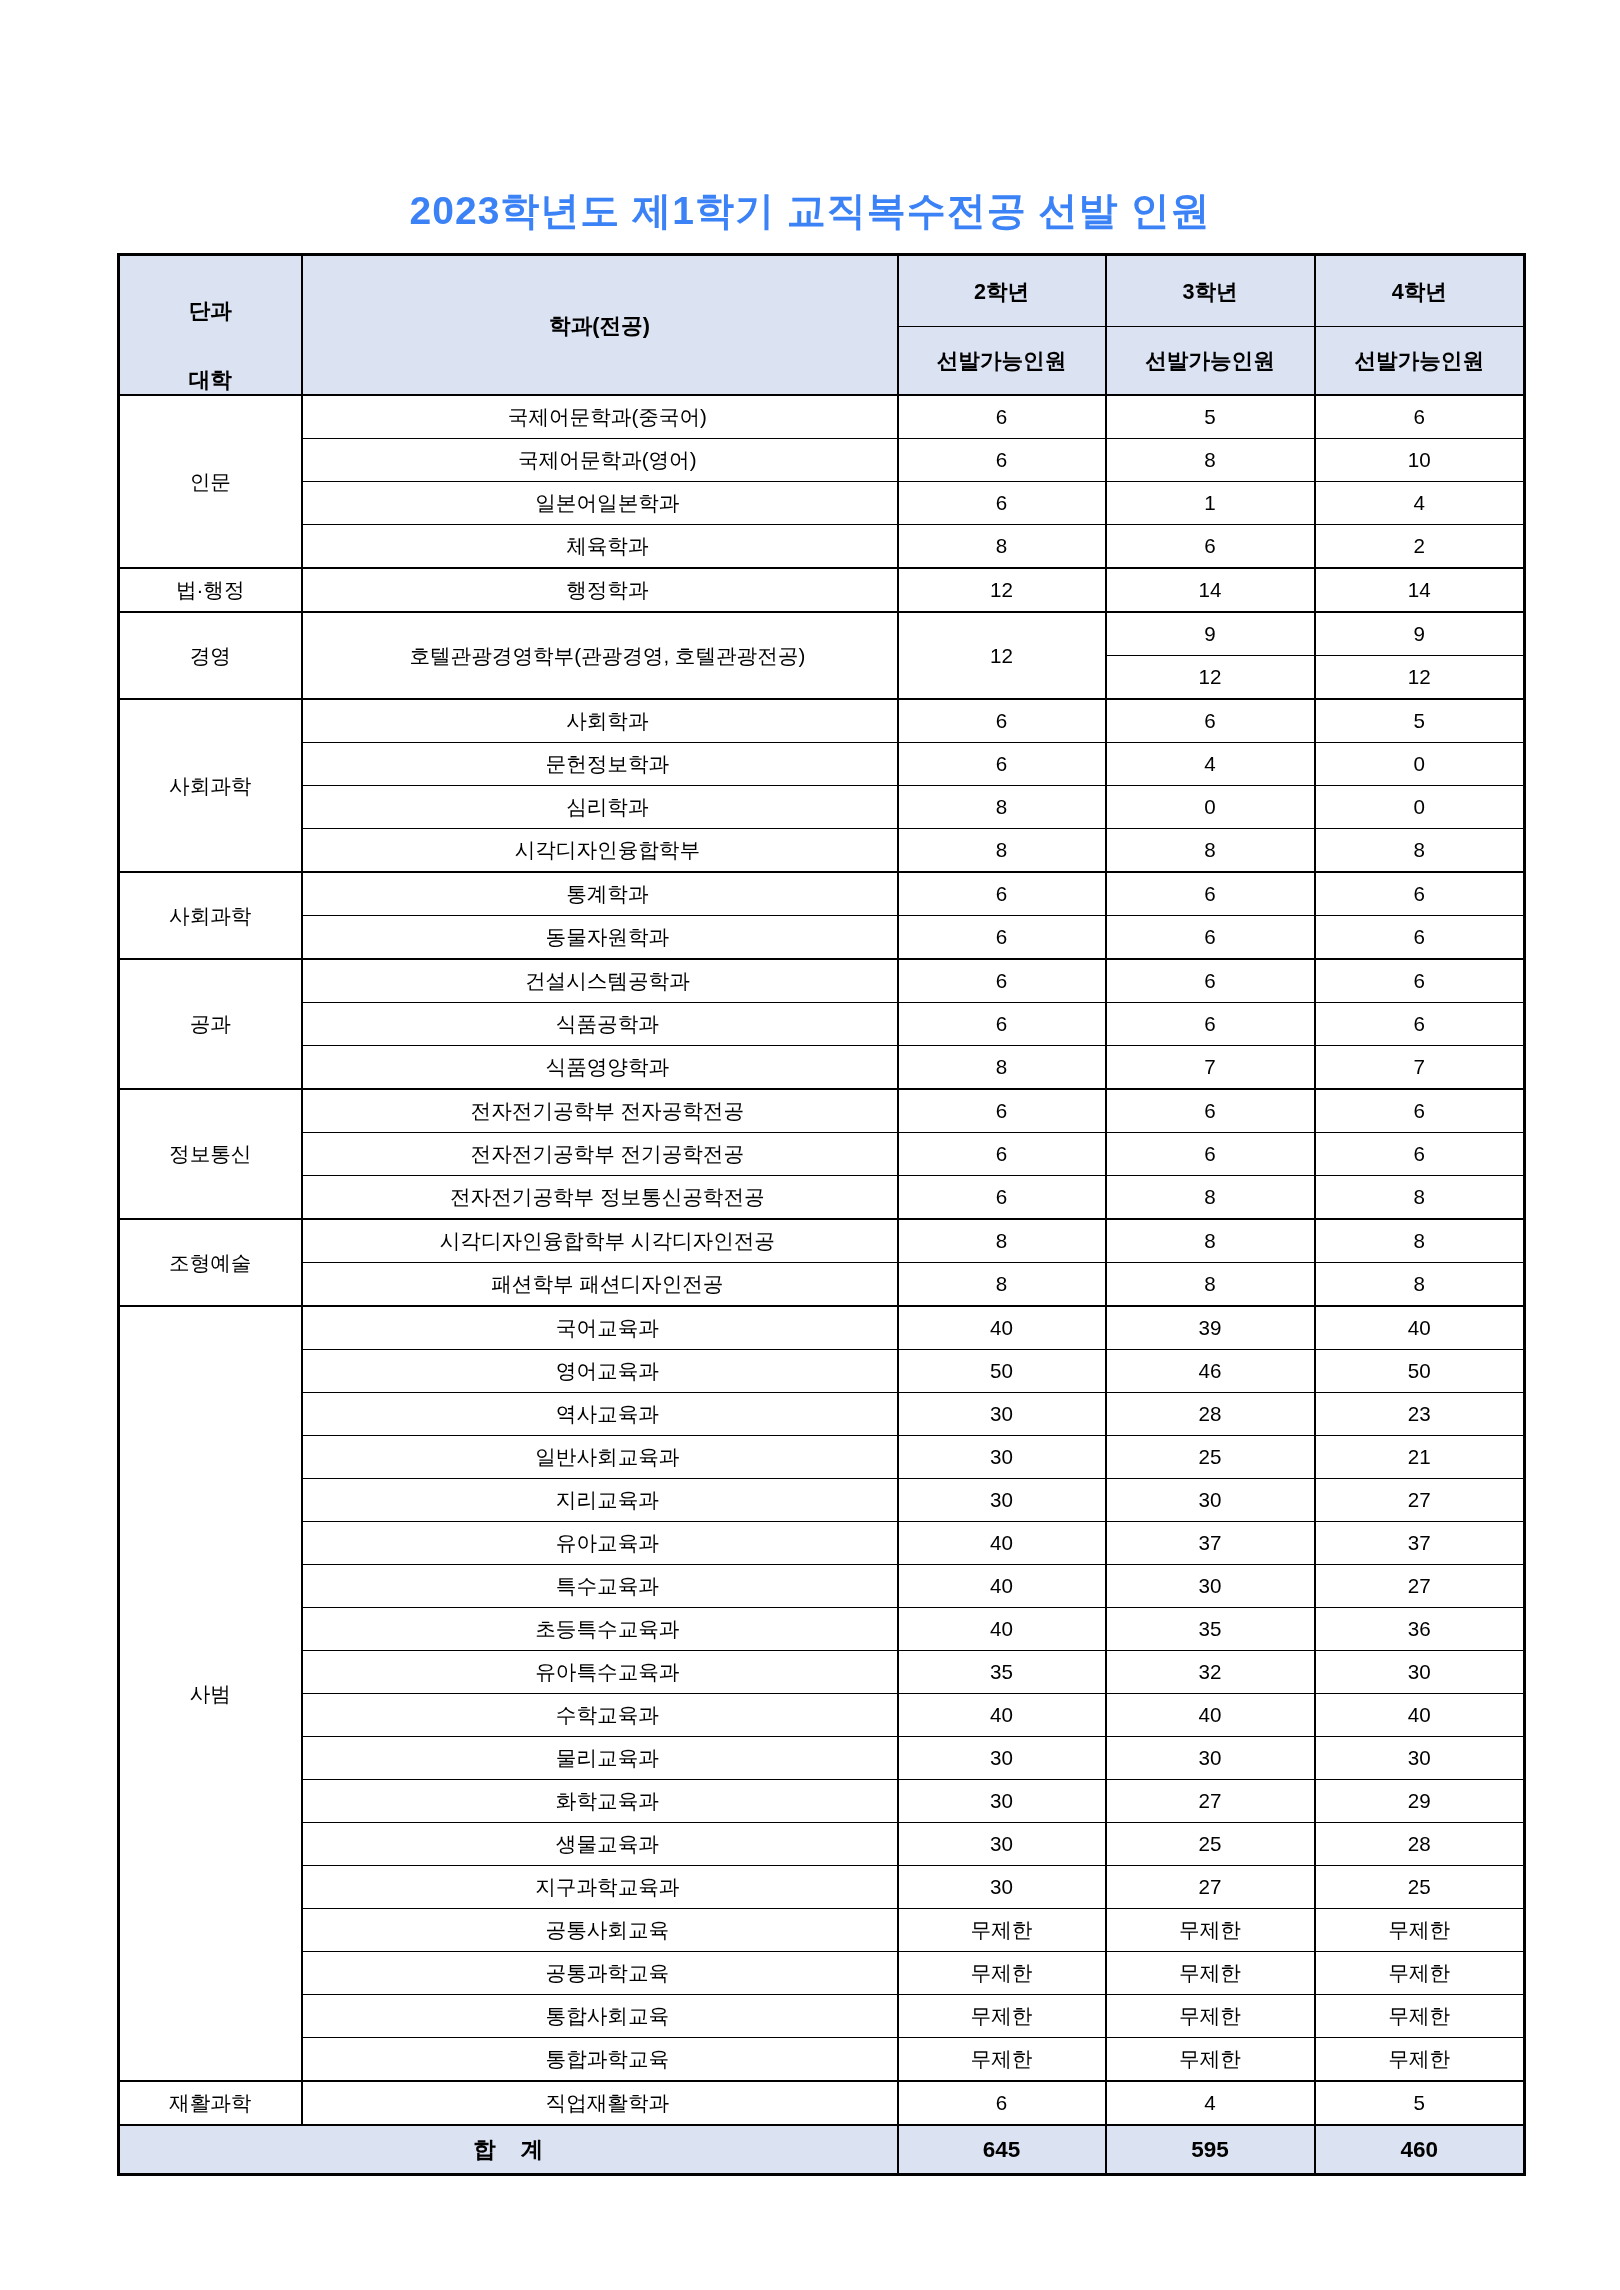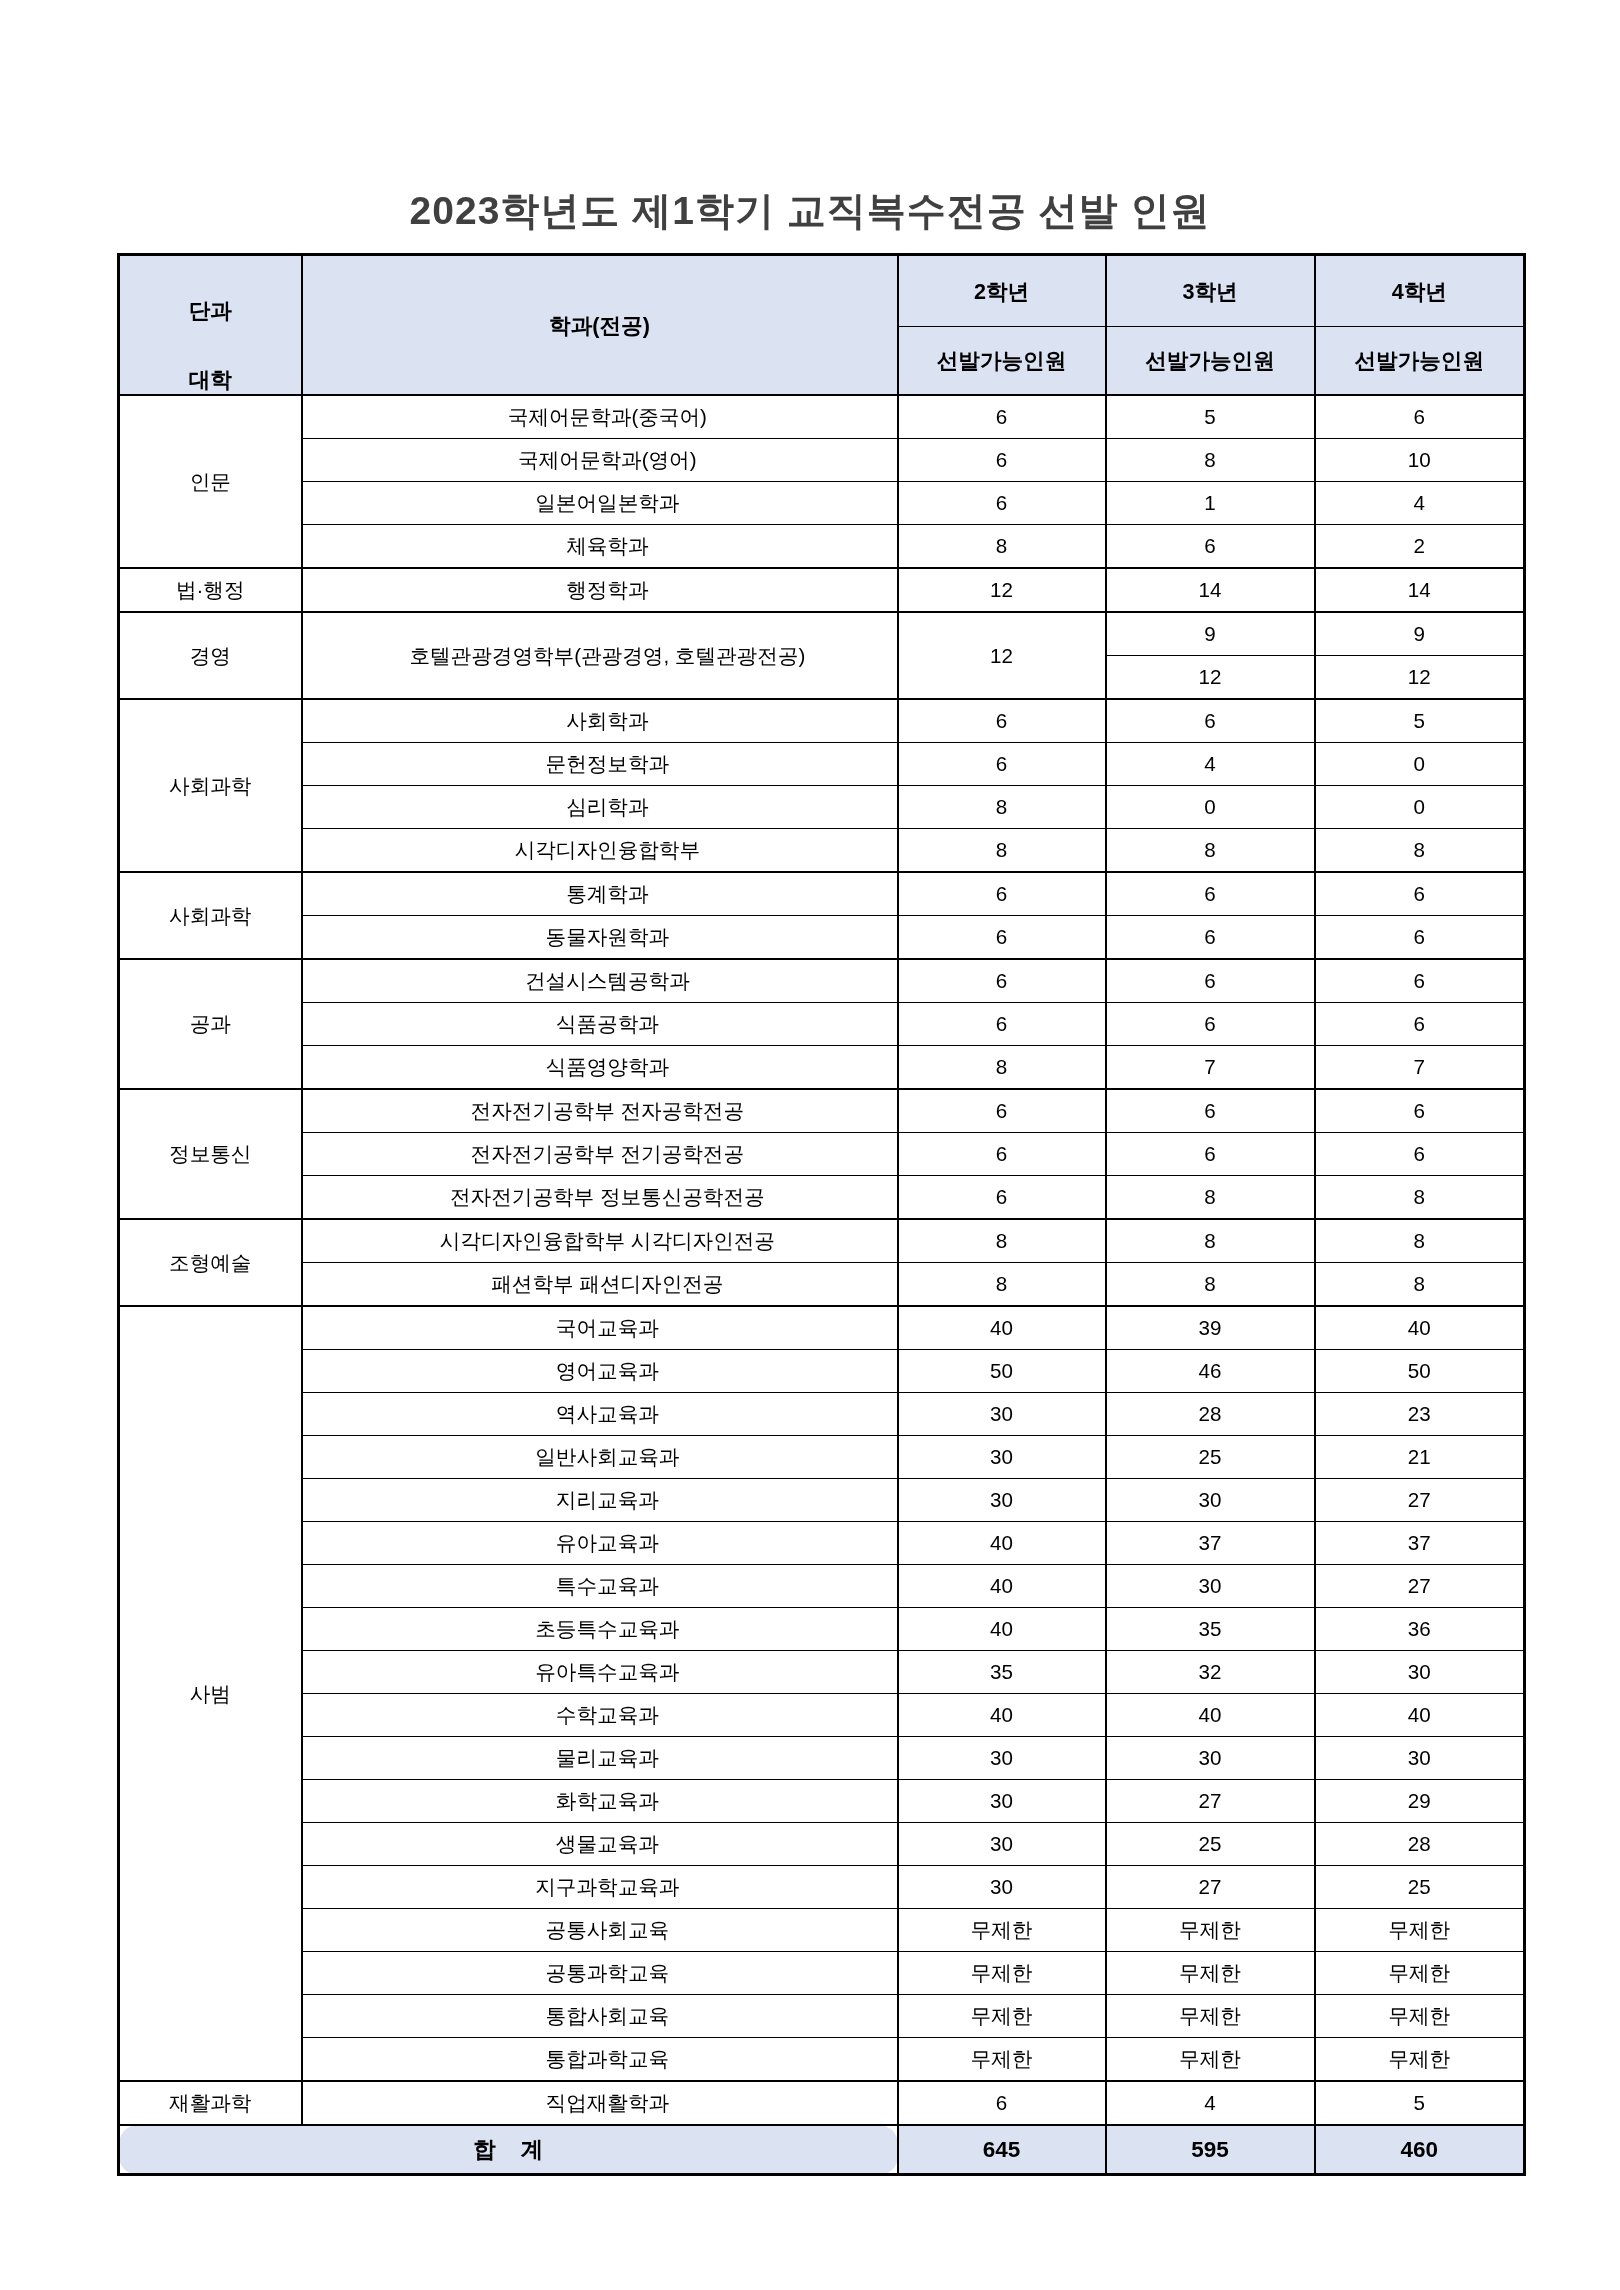--- a/index.html
+++ b/index.html
@@ -10,21 +10,21 @@
     font-family: "Liberation Sans", sans-serif;
     color: #000;
     margin: 0 auto;
     overflow: hidden;
   }
   .title {
     position: absolute; top: 184px; left: 0; width: 100%;
     text-align: center;
     font-size: 39px; font-weight: bold;
     letter-spacing: 1px;
-    color: #404040;
+    color: #3b82f6;
   }
   table.main {
     position: absolute; top: 253px; left: 117px;
     width: 1406px;
     border-collapse: collapse;
     table-layout: fixed;
     border: 3.9px solid #000;
   }
   td {
     border: 1px solid #000;
@@ -49,21 +49,21 @@
   td.college-hd div { line-height: 1.35; margin-top: 40px; }
   td.dept { text-align: center; padding-left: 15.7px; }
   td.college { font-size: 20.6px; border-radius: 14px; }
   tr.total td {
     background: var(--header-bg, #dbe2f1);
     font-weight: bold;
     font-size: 22.5px;
     height: 47px;
     border-top-width: 2.9px;
   }
-  td.total-label { white-space: pre; border-radius: 19px; }
+  td.total-label { white-space: pre; }
 </style>
 </head>
 <body>
 
 <div class="page">
   <div class="title">2023학년도 제1학기 교직복수전공 선발 인원</div>
 
   <table class="main">
     <colgroup>
       <col style="width:183px">

